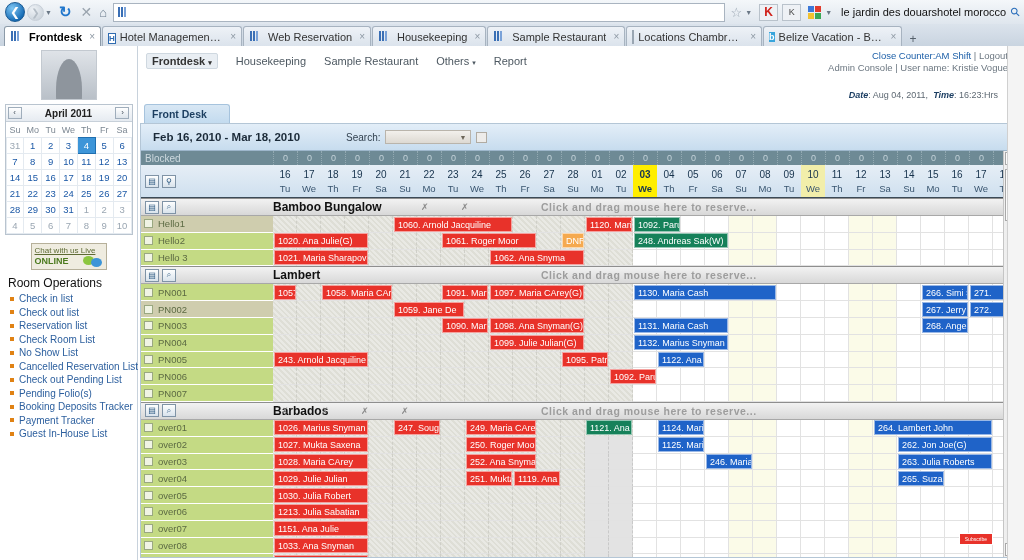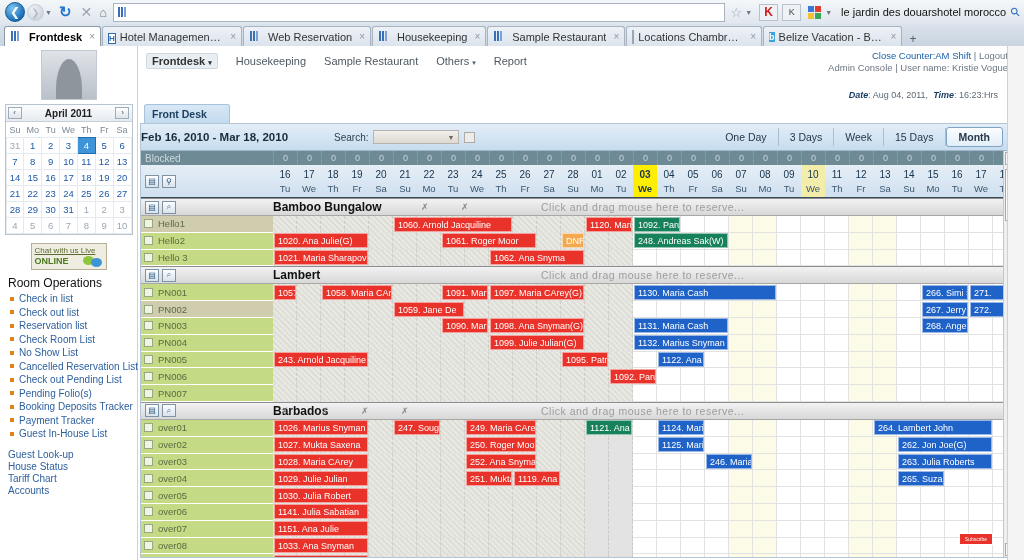--- a/index.html
+++ b/index.html
@@ -116,21 +116,21 @@
   .acct .l2{font-size:9.5px;color:#6c7781;}
   .datetime{position:absolute;right:26px;top:44px;font-size:9px;color:#5d6872;}
   .datetime b{color:#1d3f63;font-style:italic;}
   .fd-tab{position:absolute;left:6px;top:58px;width:86px;height:19px;
     background:linear-gradient(#d8e7f4,#c3dbef);border:1px solid #a6c3dd;border-bottom:none;
     border-radius:3px 3px 0 0;font-size:10.5px;font-weight:bold;color:#1b3d5f;
     display:flex;align-items:center;padding-left:7px;box-sizing:border-box;}
   .panel{position:absolute;left:2px;top:77px;width:880px;height:435px;
     border:1px solid #b4c6d6;background:#fff;box-sizing:border-box;}
   .panel-head{height:27px;background:linear-gradient(#e3eef8,#c7dcee);
-    border-bottom:1px solid #9db6cb;display:flex;align-items:center;padding-left:0;
+    border-bottom:1px solid #9db6cb;display:flex;align-items:center;padding-left:12px;
     box-sizing:border-box;position:relative;}
   .range{font-size:11.5px;font-weight:bold;color:#1b2a38;}
   .srch-label{font-size:10px;color:#32414f;margin-left:46px;}
   .srch-sel{width:86px;height:14px;background:linear-gradient(#f2f0ec,#ddd9d2);
     border:1px solid #b9b4ab;margin-left:4px;display:flex;align-items:center;
     justify-content:flex-end;padding-right:3px;box-sizing:border-box;}
   .srch-sel .dn{font-size:7px;color:#6c6659;}
   .srch-chk{width:11px;height:11px;background:#edecea;border:1px solid #b0aba2;
     margin-left:5px;box-sizing:border-box;}
   .views{position:absolute;right:16px;top:3px;display:flex;align-items:center;}
@@ -158,21 +158,21 @@
   .d-cell.today{background:#ffee00;}
   .d-cell.today .dn1,.d-cell.today .dn2{color:#173552;font-weight:bold;}
   .d-cell.soft{background:#f2eeaa;}
   
   .grp{height:16px;display:flex;align-items:center;
     background:linear-gradient(#f2f2f2,#d8d8d8);border-top:1px solid #8e8e8e;
     border-bottom:1px solid #a8a8a8;position:relative;}
   .grp .tools{width:132px;}
   .grp-name{font-size:12px;font-weight:bold;color:#111;}
   .grp-hint{position:absolute;left:400px;font-size:10.5px;color:#9d9d9d;
-    letter-spacing:.5px;white-space:nowrap;}
+    letter-spacing:.5px;white-space:nowrap;font-weight:bold;}
   .grp-x{position:absolute;font-size:9px;color:#8a8a8a;}
   .row{height:16.8px;display:flex;position:relative;}
   .r-lbl{width:132px;box-sizing:border-box;display:flex;align-items:center;
     border-bottom:1px solid #fff;padding-left:3px;}
   .r-lbl.green{background:#c4da84;}
   .r-lbl.tan{background:#cfcdae;}
   .r-chk{width:9px;height:9px;background:#f0f4e4;border:1px solid #9aa881;
     margin-right:5px;box-sizing:border-box;flex:0 0 auto;}
   .r-name{font-size:9.5px;color:#5c6a43;}
   .r-cells{position:relative;width:746px;height:16.8px;}
@@ -417,26 +417,20 @@
         </li>
         <li>
           <span class="bullet"></span>
           <a class="mlink">Payment Tracker</a>
         </li>
         <li>
           <span class="bullet"></span>
           <a class="mlink">Guest In-House List</a>
         </li>
       </ul>
-    <div class="plain" id="plain-links">
-        <a>Guest Look-up</a>
-        <a>House Status</a>
-        <a>Tariff Chart</a>
-        <a>Accounts</a>
-      </div>
   </div>
 
   <div id="main">
     <div class="top-menu" id="top-menu">
         <span class="tm sel">Frontdesk<span class="dn">▾</span></span>
         <span class="tm">Housekeeping</span>
         <span class="tm">Sample Restaurant</span>
         <span class="tm">Others<span class="dn">▾</span></span>
         <span class="tm">Report</span>
       </div>
@@ -454,27 +448,20 @@
     <div class="fd-tab">Front Desk</div>
 
     <div class="panel">
       <div class="panel-head">
         <span class="range">Feb 16, 2010 - Mar 18, 2010</span>
         <span class="srch-label">Search:</span>
         <div class="srch-sel">
             <span class="dn">▼</span>
           </div>
         <div class="srch-chk"></div>
-        <div class="views" id="views">
-            <span class="vbtn">One Day</span>
-            <span class="vbtn">3 Days</span>
-            <span class="vbtn">Week</span>
-            <span class="vbtn">15 Days</span>
-            <span class="vbtn active">Month</span>
-          </div>
       </div>
 
       <div class="grid-wrap">
         <div class="blocked-row">
           <div class="blocked-lbl">Blocked</div>
           <div style="display:flex" id="blocked-cells">
               <div class="b-cell">0</div>
               <div class="b-cell">0</div>
               <div class="b-cell">0</div>
               <div class="b-cell">0</div>
@@ -1333,21 +1320,21 @@
                 <div class="cell wht" style="left: 504px;"></div>
                 <div class="cell wht" style="left: 528px;"></div>
                 <div class="cell wht" style="left: 552px;"></div>
                 <div class="cell cream" style="left: 576px;"></div>
                 <div class="cell cream" style="left: 600px;"></div>
                 <div class="cell wht" style="left: 624px;"></div>
                 <div class="cell wht" style="left: 648px;"></div>
                 <div class="cell wht" style="left: 672px;"></div>
                 <div class="cell wht" style="left: 696px;"></div>
                 <div class="cell wht" style="left: 720px;"></div>
-                <div class="res red" style="left: 1px; width: 94px;">1141. Julia Sabatian</div>
+                <div class="res red" style="left: 1px; width: 94px;">1213. Julia Sabatian</div>
               </div>
             </div>
             <div class="row">
               <div class="r-lbl green">
                 <span class="r-chk"></span>
                 <span class="r-name">over07</span>
               </div>
               <div class="r-cells">
                 <div class="cell hatch" style="left: 0px;"></div>
                 <div class="cell hatch" style="left: 24px;"></div>

